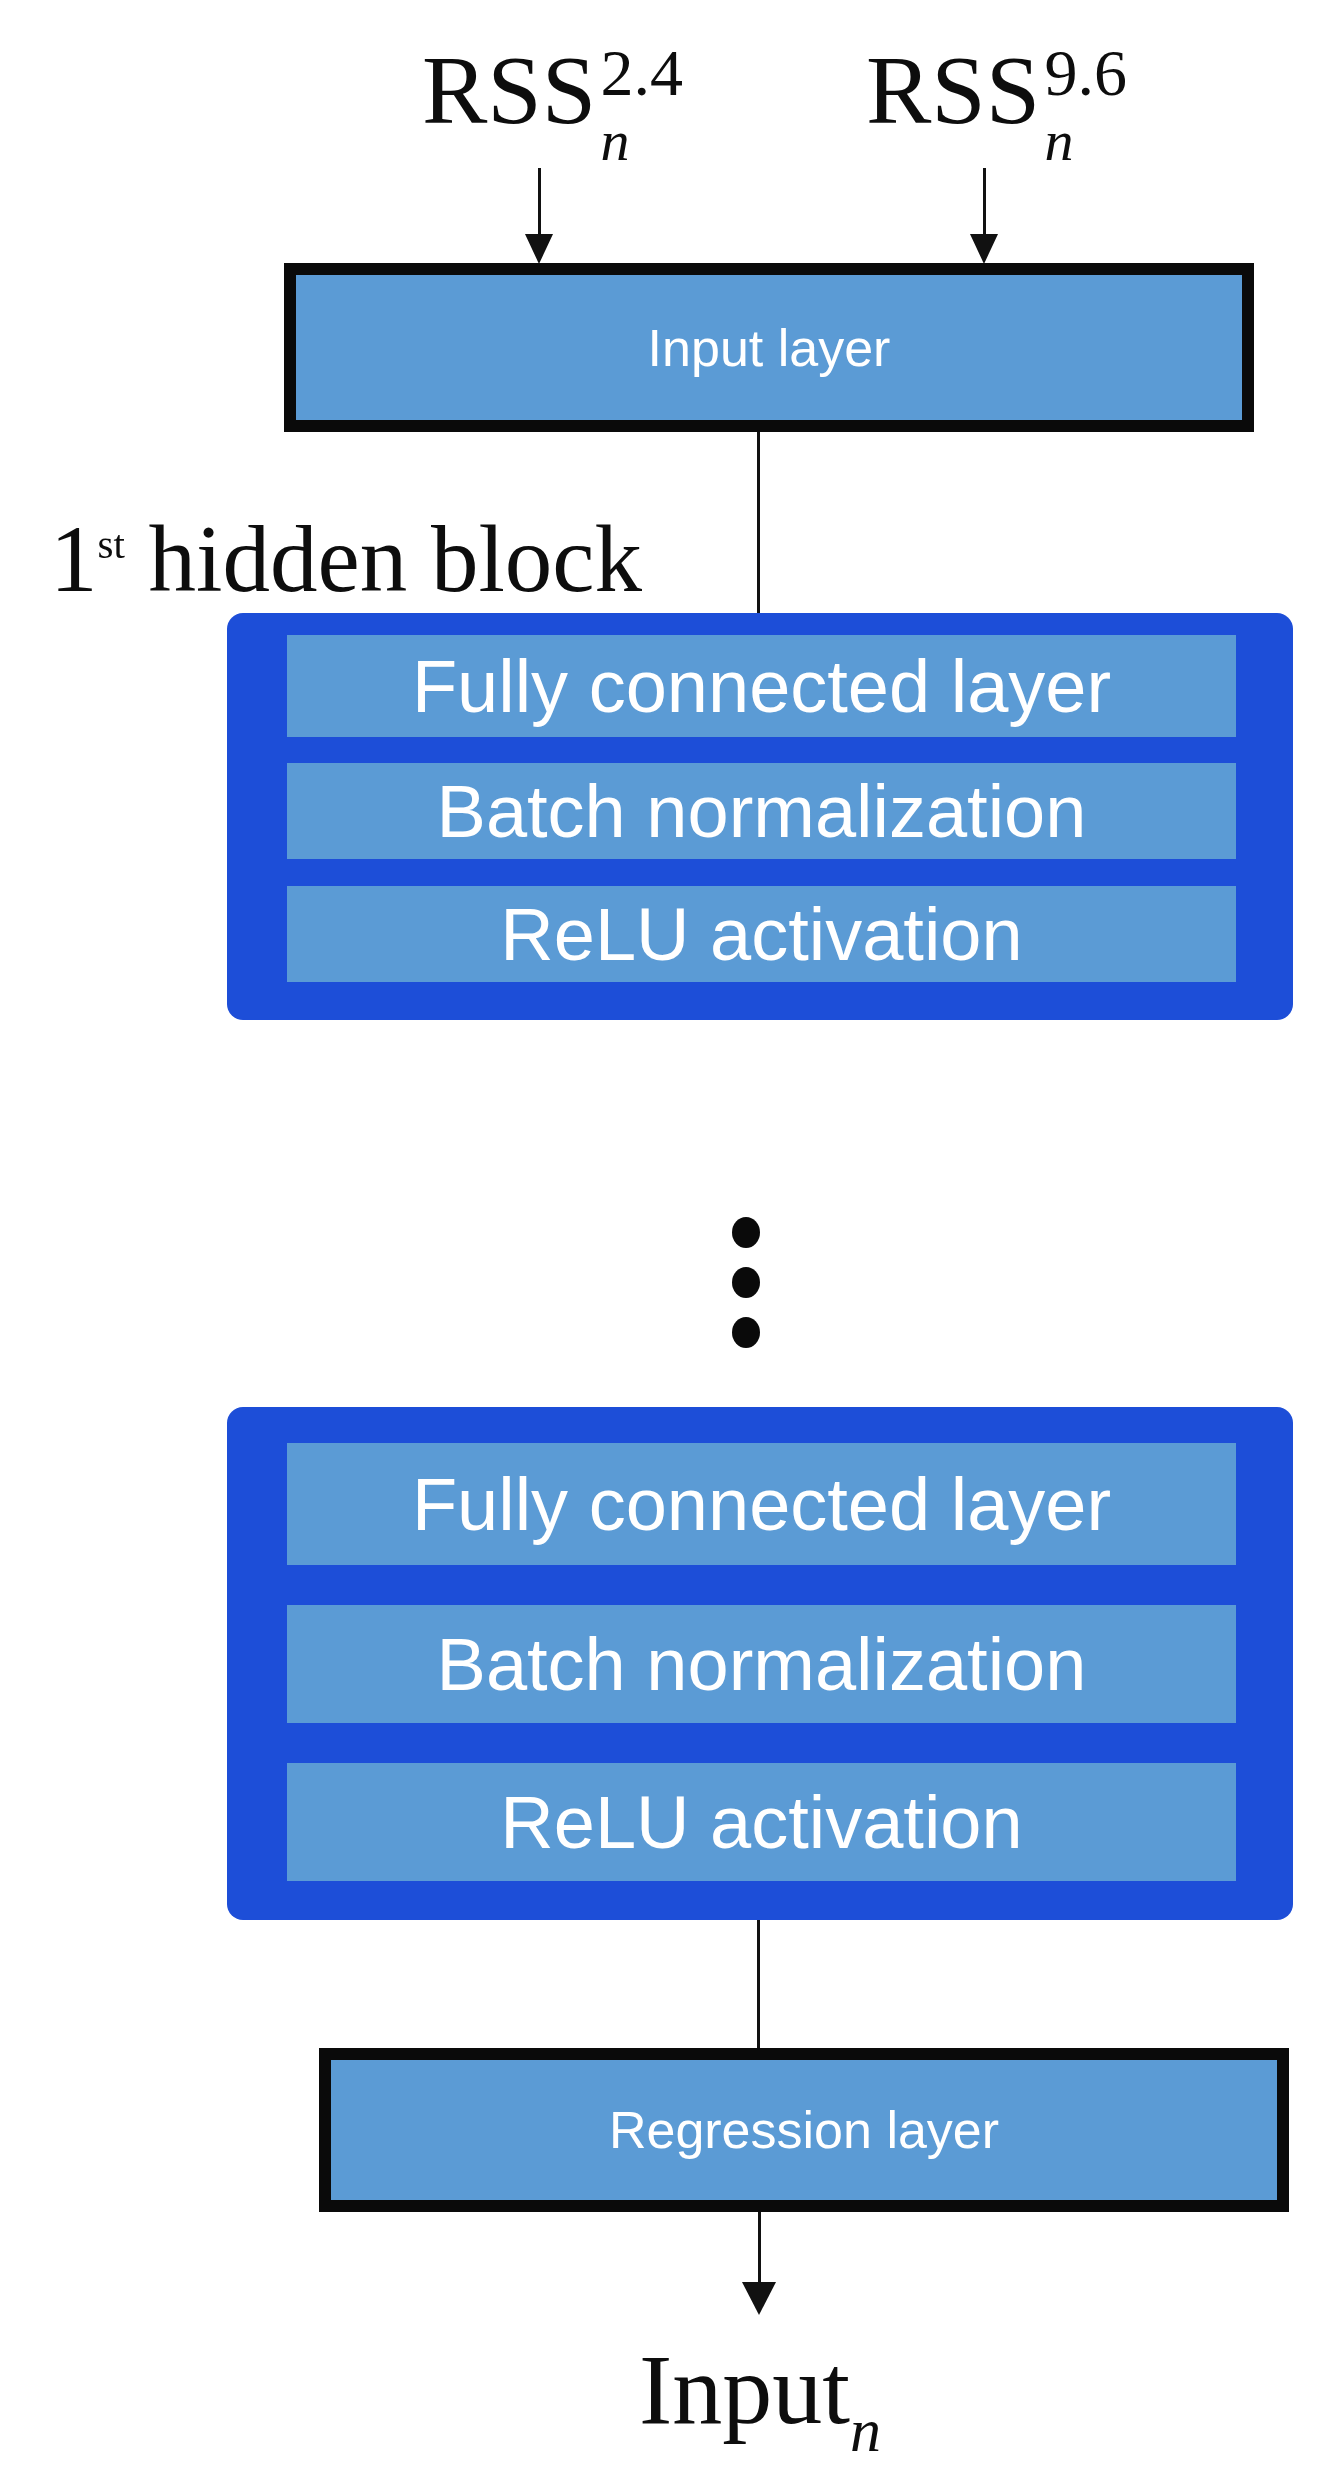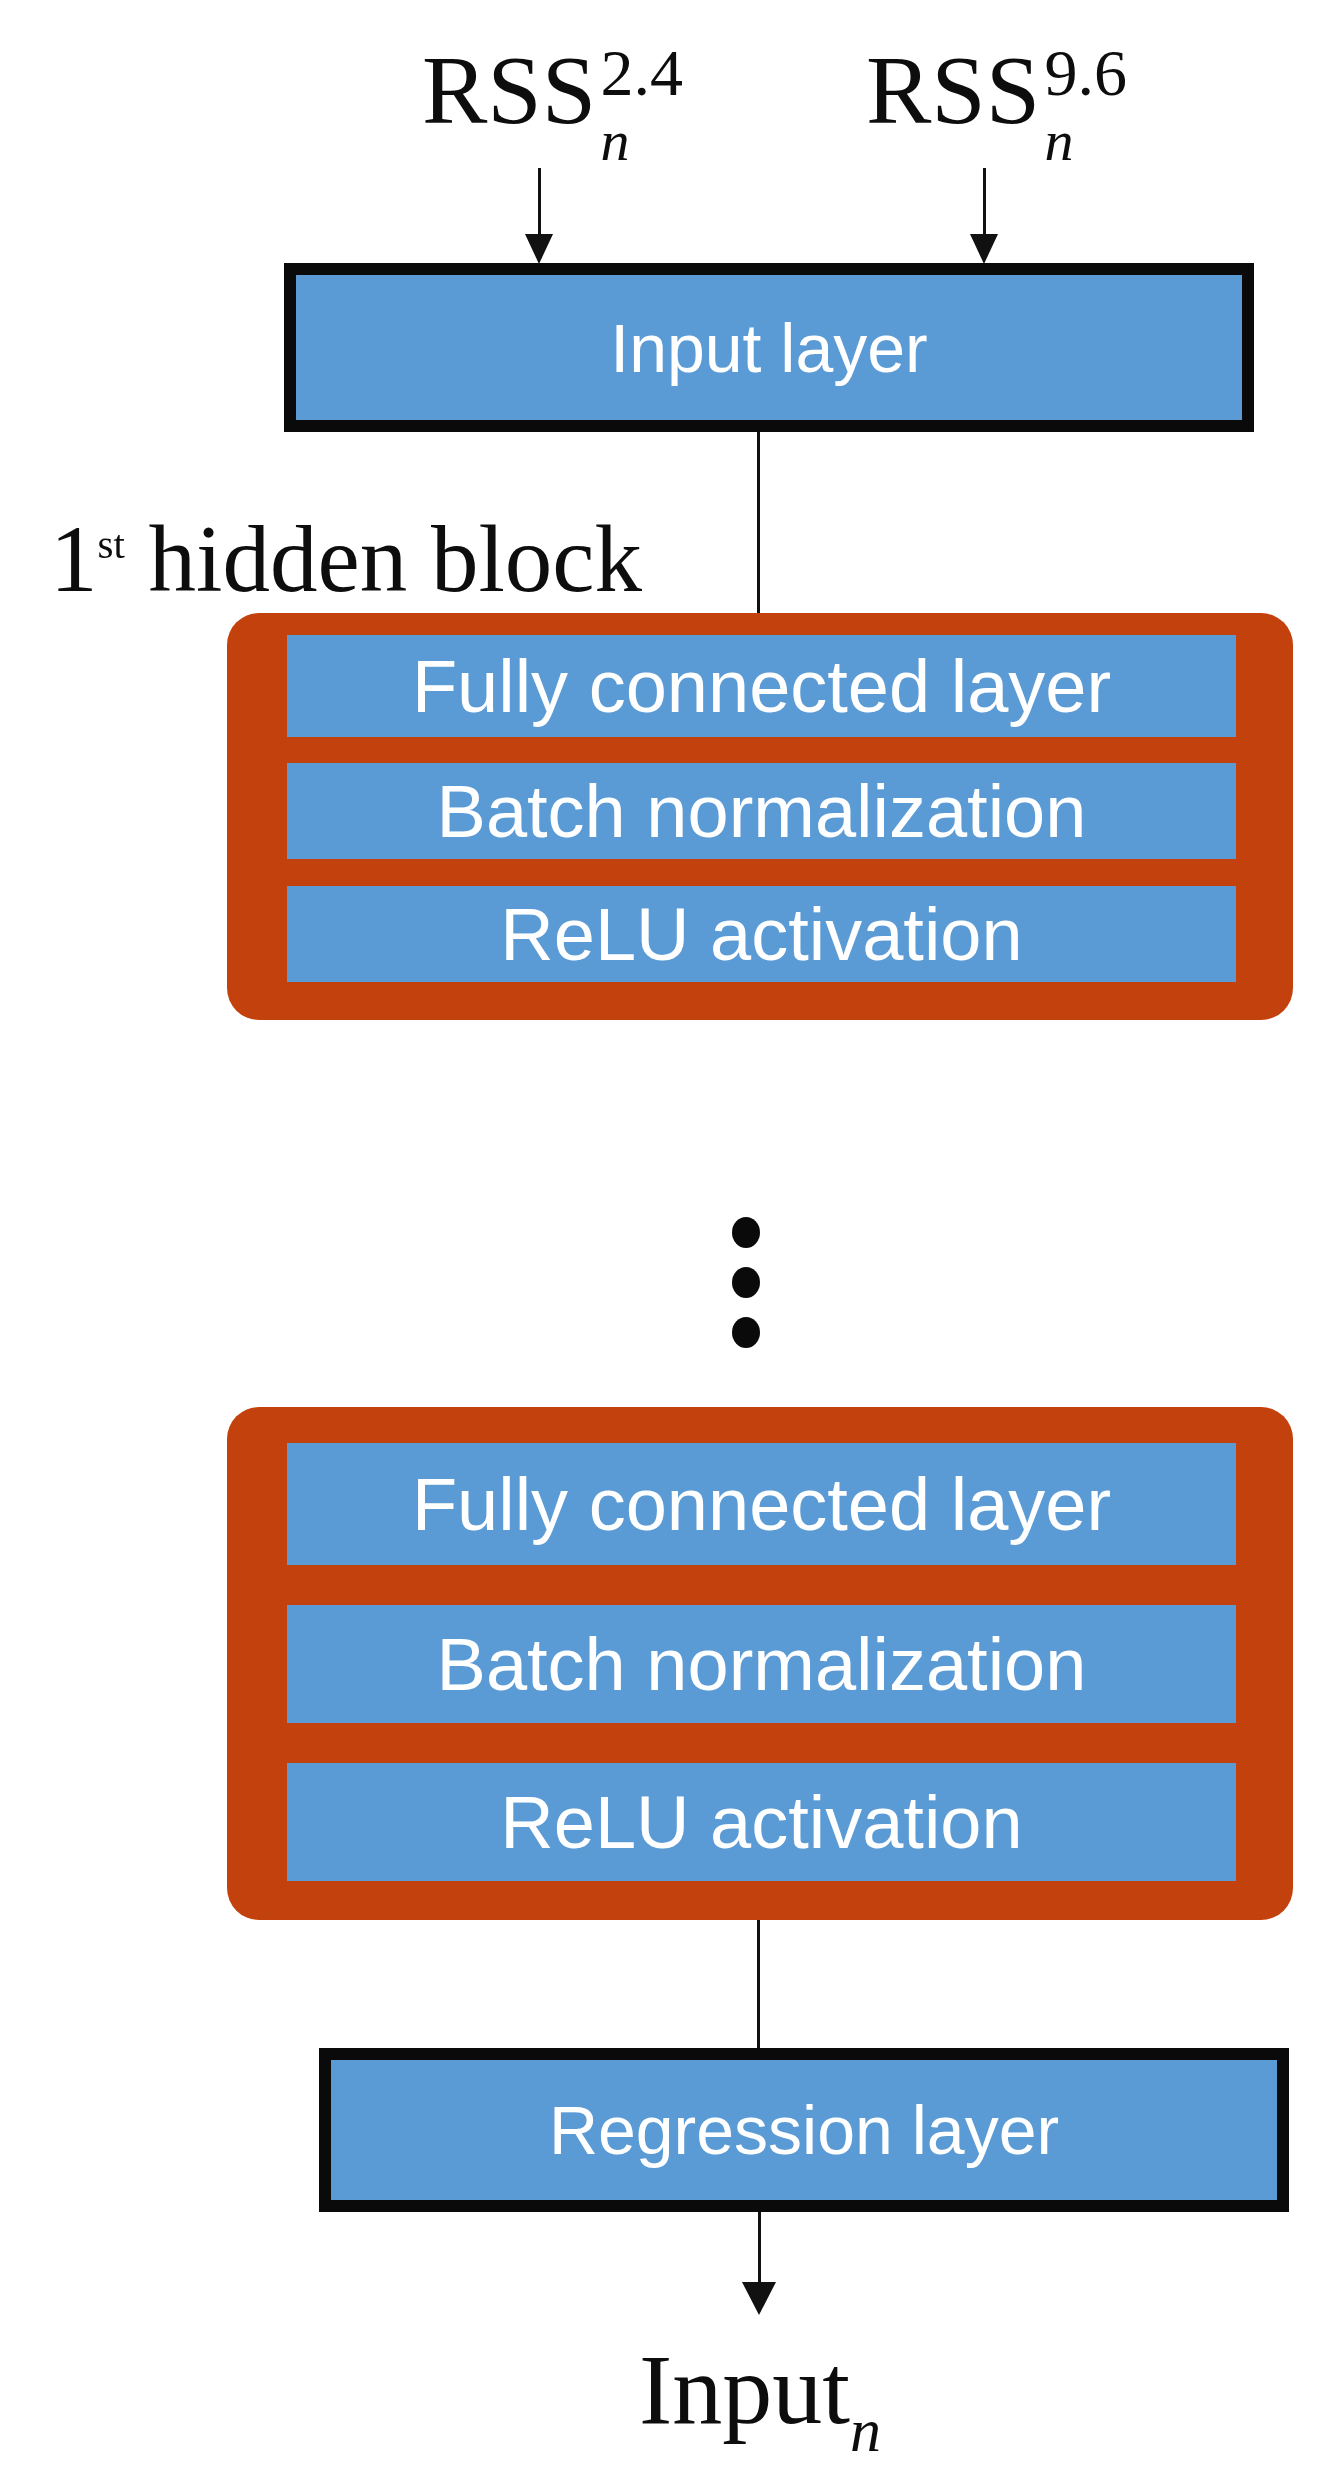--- a/index.html
+++ b/index.html
@@ -62,30 +62,30 @@
   .conn-1{left:757px; top:432px; height:181px;}
   .conn-2{left:757px; top:1920px; height:128px;}
   
   .layerbox{
     position:absolute;
     left:284px; width:970px;
     background:#5b9bd5;
     border:12px solid #0a0a0a;
     box-sizing:border-box;
     display:flex; align-items:center; justify-content:center;
-    color:#ffffff; font-size:68px;
+    color:#ffffff; font-size:52px;
   }
   .input-box{top:263px; height:169px;}
   .regression-box{top:2048px; height:164px;margin-left:35px;}
   
   .greenblock{
     position:absolute;
     left:227px; width:1066px;
-    background:#c2410c;
-    border-radius:32px;
+    background:#1d4ed8;
+    border-radius:16px;
   }
   .green-1{top:613px; height:407px;}
   .green-2{top:1407px; height:513px;}
   .rowbox{
     position:absolute;
     left:60px; width:949px;
     background:#5b9bd5;
     display:flex; align-items:center; justify-content:center;
     color:#ffffff; font-size:74px;
   }

